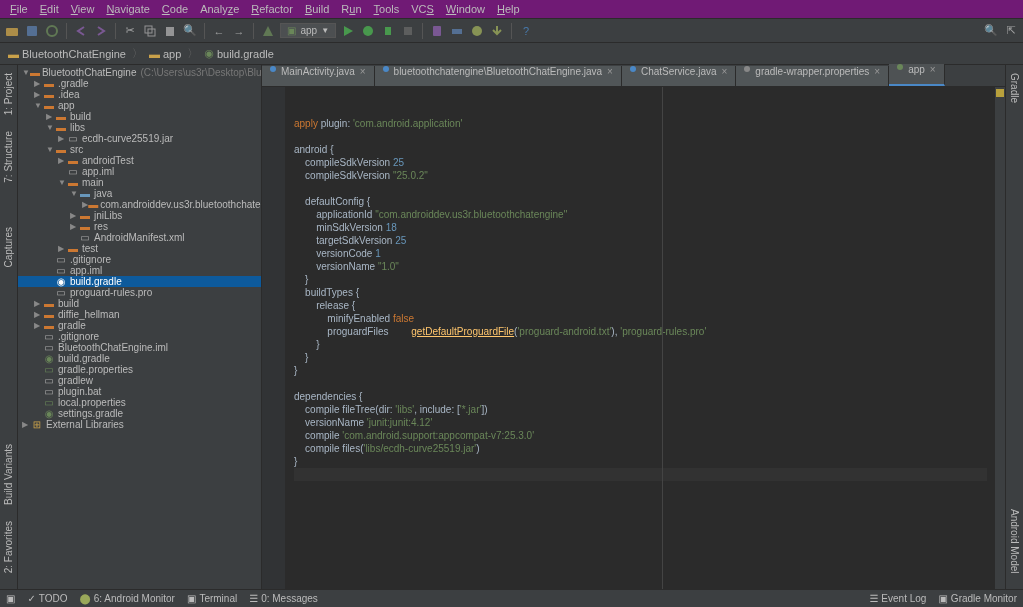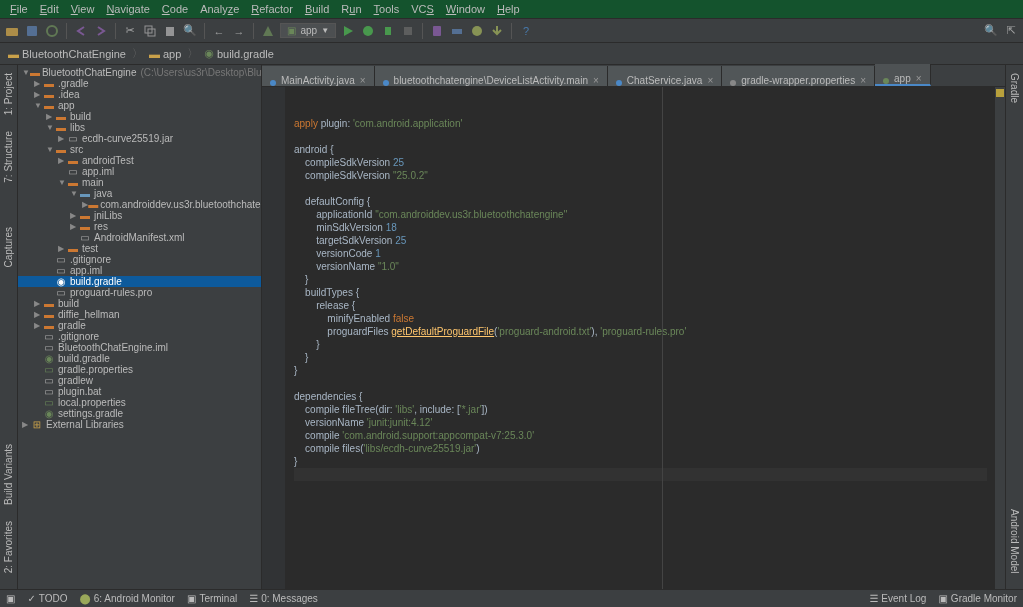--- a/index.html
+++ b/index.html
@@ -1,17 +1,17 @@
 <!DOCTYPE html>
 <html><head>
 <meta charset="utf-8">
 <style>
 * { margin: 0; padding: 0; box-sizing: border-box; font-family: "Segoe UI", Arial, sans-serif; }
 body { background: #3c3f41; color: #bbb; font-size: 11px; overflow: hidden; width: 1023px; height: 607px; }
-.menubar { background: #14532d; border-bottom: 1px solid #2b2b2b; height: 19px; display: flex; align-items: center; padding: 0 4px; }
+.menubar { background: #701a75; border-bottom: 1px solid #2b2b2b; height: 19px; display: flex; align-items: center; padding: 0 4px; }
 .menubar span { padding: 0 6px; cursor: pointer; }
 .menubar span u { text-decoration: underline; }
 .toolbar { background: #3c3f41; border-bottom: 1px solid #2b2b2b; height: 24px; display: flex; align-items: center; padding: 0 4px; gap: 4px; }
 .toolbar .ticon { width: 16px; height: 16px; display: flex; align-items: center; justify-content: center; cursor: pointer; opacity: 0.8; }
 .toolbar .sep { width: 1px; height: 16px; background: #555; margin: 0 2px; }
 .toolbar .combo { background: #4c4f51; border: 1px solid #555; padding: 1px 6px; font-size: 10px; display: flex; align-items: center; gap: 4px; }
 .navbar { background: #3c3f41; border-bottom: 1px solid #2b2b2b; height: 22px; display: flex; align-items: center; padding: 0 6px; gap: 4px; }
 .navbar .crumb { display: flex; align-items: center; gap: 3px; padding: 0 2px; }
 .navbar .sep { color: #666; }
 .main { display: flex; height: 524px; }
@@ -30,31 +30,31 @@
 .tree .arrow { width: 8px; font-size: 8px; color: #888; }
 .tree .ficon { width: 14px; display: flex; justify-content: center; font-size: 10px; }
 .tree .label { margin-left: 2px; }
 .tree .hint { color: #777; margin-left: 4px; }
 .folder-orange { color: #cc7832; }
 .folder-blue { color: #6897bb; }
 .file-gray { color: #aaa; }
 .file-green { color: #6a8759; }
 .editor { flex: 1; display: flex; flex-direction: column; background: #2b2b2b; }
 .tabs { height: 22px; background: #3c3f41; display: flex; align-items: flex-end; border-bottom: 1px solid #2b2b2b; }
-.tab { height: 20px; padding: 0 8px; display: flex; align-items: flex-end; gap: 5px; background: #515658; border-right: 1px solid #2b2b2b; font-size: 10px; cursor: pointer; }
+.tab { height: 20px; padding: 0 8px; display: flex; align-items: flex-start; gap: 5px; background: #515658; border-right: 1px solid #2b2b2b; font-size: 10px; cursor: pointer; }
 .tab.active { background: #4e5254; border-bottom: 2px solid #4a88c7; height: 22px; }
 .tab .close { color: #999; font-size: 10px; }
 .tab .dot { width: 6px; height: 6px; border-radius: 50%; }
 .code { flex: 1; display: flex; position: relative; }
 .gutter { width: 24px; background: #313335; border-right: 1px solid #2b2b2b; }
 .codetext { flex: 1; padding: 4px 8px; font-family: "Consolas", monospace; font-size: 10px; line-height: 13px; color: #a9b7c6; white-space: pre; position: relative; overflow: hidden; }
 .codetext .kw { color: #cc7832; }
 .codetext .str { color: #6a8759; }
 .codetext .num { color: #6897bb; }
-.codetext .fn { color: #ffc66d; }
+.codetext .fn { color: #ffc66d; margin-left: 20px; }
 .codetext .vline { position: absolute; left: 376px; top: 0; bottom: 0; width: 1px; background: #444; }
 .markstrip { width: 10px; background: #3c3f41; position: relative; }
 .markstrip .warn { position: absolute; top: 2px; left: 1px; width: 8px; height: 8px; background: #b8a03c; }
 .bottombar { height: 18px; background: #3c3f41; border-top: 1px solid #2b2b2b; display: flex; align-items: center; padding: 0 6px; justify-content: space-between; }
 .bottombar .left, .bottombar .right { display: flex; align-items: center; gap: 12px; }
 .bottombar .btn { display: flex; align-items: center; gap: 3px; cursor: pointer; font-size: 10px; }
 svg { display: block; }
 </style>
 </head>
 <body>
@@ -380,21 +380,21 @@
 
   <div class="editor">
     <div class="tabs" id="tabs">
         <div class="tab">
           <span class="dot" style="background:#4a88c7"></span>
           <span>MainActivity.java</span>
           <span class="close">×</span>
         </div>
         <div class="tab">
           <span class="dot" style="background:#4a88c7"></span>
-          <span>bluetoothchatengine\DeviceListActivity.main</span>
+          <span>bluetoothchatengine\BluetoothChatEngine.java</span>
           <span class="close">×</span>
         </div>
         <div class="tab">
           <span class="dot" style="background:#4a88c7"></span>
           <span>ChatService.java</span>
           <span class="close">×</span>
         </div>
         <div class="tab">
           <span class="dot" style="background:#888"></span>
           <span>gradle-wrapper.properties</span>

